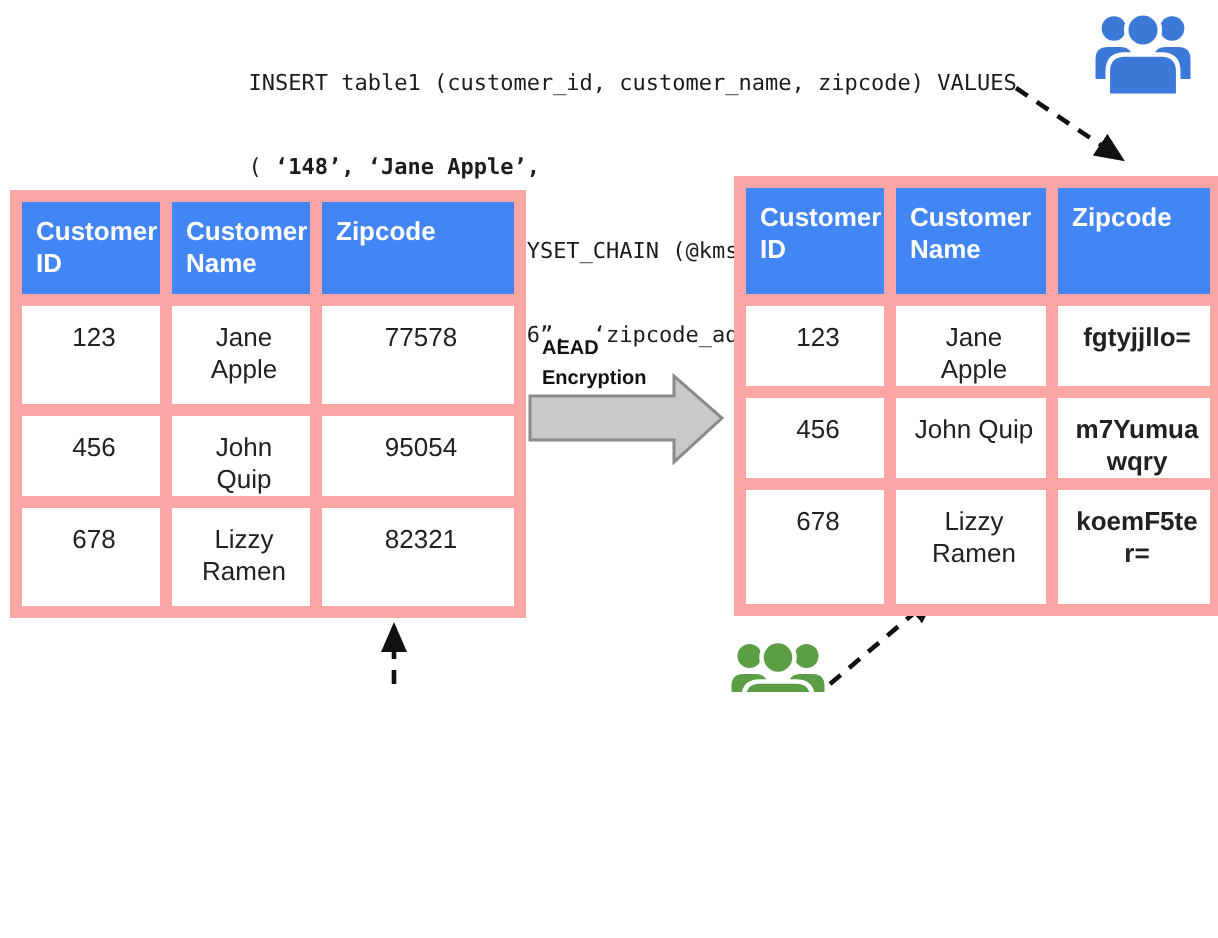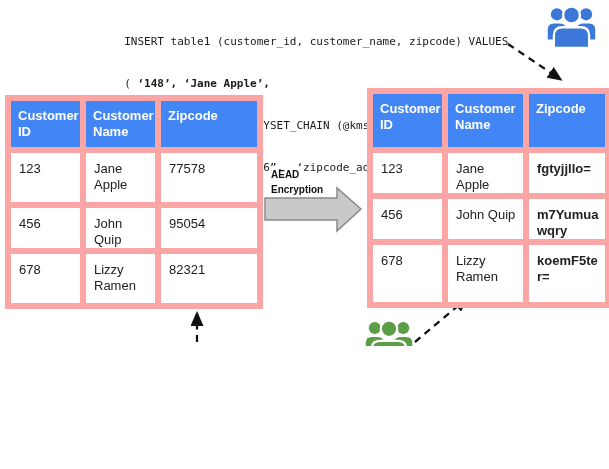--- a/index.html
+++ b/index.html
@@ -19,21 +19,21 @@
     font-size:13px; color:#212121; background:#fff;
   }
   .dtable th, .dtable td {
     border:6px solid #fca5a5; vertical-align:top; text-align:left;
     overflow:hidden; line-height:16px;
   }
   .dtable th {
     background:var(--header_bg); color:#ffffff; font-weight:bold;
     padding:7px 5px 0 7px;
   }
-  .dtable td { padding:8px 5px 0 8px; font-weight:normal; }
+  .dtable td { padding:8px 5px 0 8px; font-weight:normal;text-align:center; }
   .dtable td.enc { word-break:break-all;font-weight:bold; }
   
   .label { position:absolute; font-weight:bold; color:#111; }
   .aead-label { left:271px; top:167px; font-size:10px; line-height:15px; }
   .rawdata-label { left:153px; top:368px; font-size:10px; }
   
   .people { position:absolute; }
   .people-blue { left:547px; top:4px; color:var(--blue_icon); }
   .people-green { left:365px; top:318px; color:var(--green_icon); }
   

